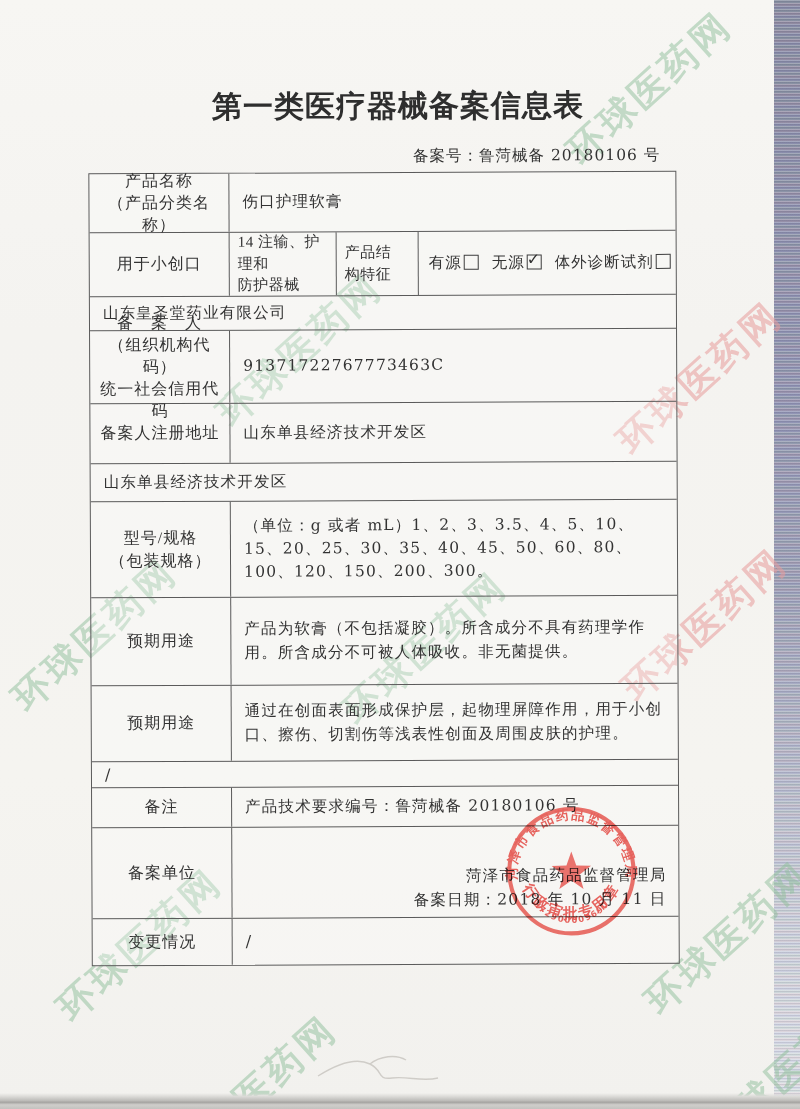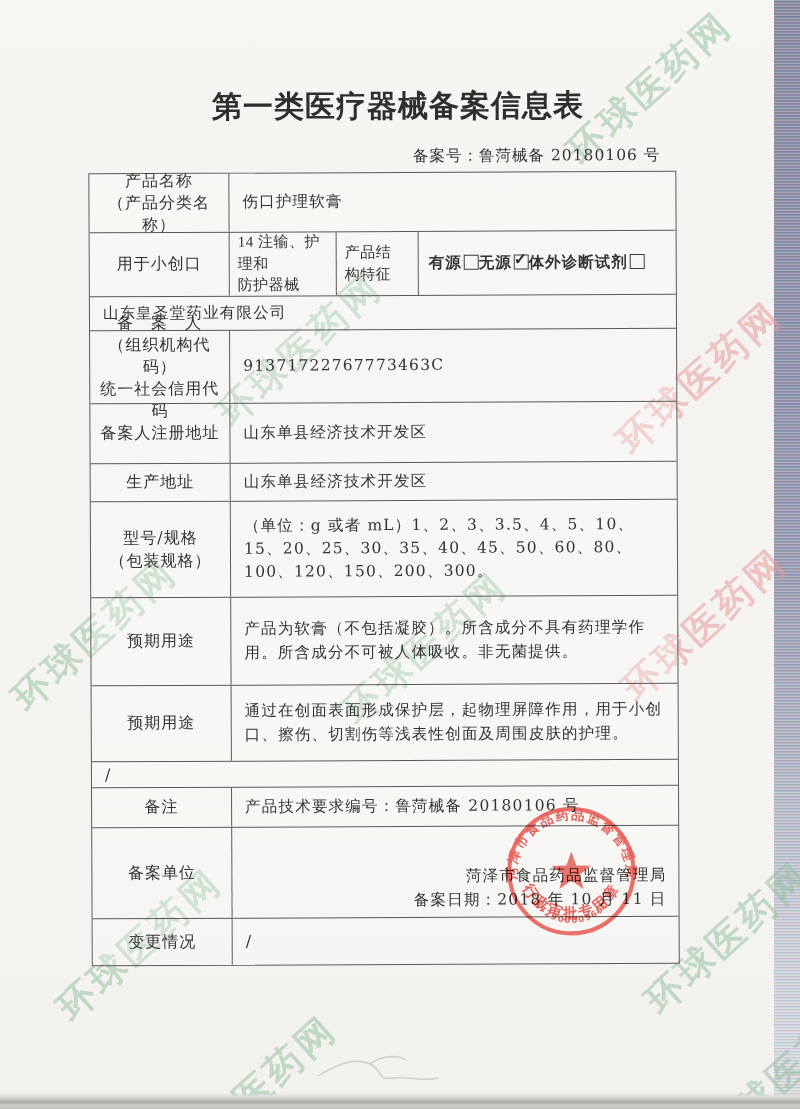--- a/index.html
+++ b/index.html
@@ -30,30 +30,30 @@
   .sheet{position:absolute;inset:0;z-index:2;transform:rotate(-0.25deg);}
   .title{position:absolute;left:0;top:86px;width:800px;text-align:center;
     font-family:"DejaVu Sans","Liberation Sans",sans-serif;
     font-weight:bold;font-size:30px;letter-spacing:1px;color:#2e2e2e;}
   .record-no{position:absolute;right:138px;top:146px;font-size:15.5px;letter-spacing:1px;color:#333;}
   .tbl{position:absolute;left:90px;top:172px;width:586px;border:1px solid #5a5a5a;background:rgba(255,255,255,.25);}
   .row{display:flex;border-top:1px solid #5a5a5a;box-sizing:border-box;}
   .row:first-child{border-top:none;}
   .lab{width:140px;flex:0 0 140px;border-right:1px solid #5a5a5a;display:flex;flex-direction:column;
        justify-content:center;align-items:center;text-align:center;
-       font-size:16px;letter-spacing:1px;line-height:1.38;box-sizing:border-box;padding:1px 2px;}
+       font-size:16px;letter-spacing:1px;line-height:1.38;box-sizing:border-box;padding:1px 2px;font-family:Liberation Serif, serif;}
   .val{flex:1;display:flex;flex-direction:column;justify-content:center;
        padding:2px 12px 2px 13px;font-size:15.5px;letter-spacing:1.2px;line-height:1.5;box-sizing:border-box;}
   .cell{border-right:1px solid #5a5a5a;display:flex;flex-direction:column;justify-content:center;
         font-size:15px;letter-spacing:.5px;line-height:1.45;box-sizing:border-box;padding:2px 8px;}
   .c1{width:107px;flex:0 0 107px;font-family:Liberation Serif, serif;}
   .c2{width:82px;flex:0 0 82px;}
   .c3{flex:1;border-right:none;display:flex;flex-direction:row;align-items:center;
       font-size:15.5px;letter-spacing:1px;padding:2px 4px 2px 10px;box-sizing:border-box;}
-  .opt{white-space:nowrap;font-weight:bold;}
+  .opt{margin-right:13px;white-space:nowrap;}
   .box{display:inline-block;width:13px;height:13px;border:1.3px solid #3c3c3c;vertical-align:-2px;
        margin-left:2px;position:relative;}
   .box i{font-style:normal;position:absolute;left:-1px;top:-6px;font-size:16px;color:#2f2f2f;}
   .slash{font-size:16px;}
   .unit-cell{justify-content:flex-end;align-items:flex-end;text-align:right;padding-bottom:5px;padding-right:12px;}
   .unit-cell div{line-height:1.55;}
   
   .stamp{position:absolute;left:501px;top:803px;width:138px;height:138px;z-index:5;
          mix-blend-mode:multiply;opacity:.9;}
   
@@ -137,23 +137,20 @@
     <div class="row" style="height:60px">
       <div class="lab">
         <div>备案人注册地址</div>
       </div>
       <div class="val">
         <div>山东单县经济技术开发区</div>
       </div>
     </div>
 
     <div class="row" style="height:38px">
-      <div class="lab">
-        <div>生产地址</div>
-      </div>
       <div class="val">
         <div>山东单县经济技术开发区</div>
       </div>
     </div>
 
     <div class="row" style="height:96px">
       <div class="lab">
         <div>型号/规格</div>
         <div>（包装规格）</div>
       </div>

